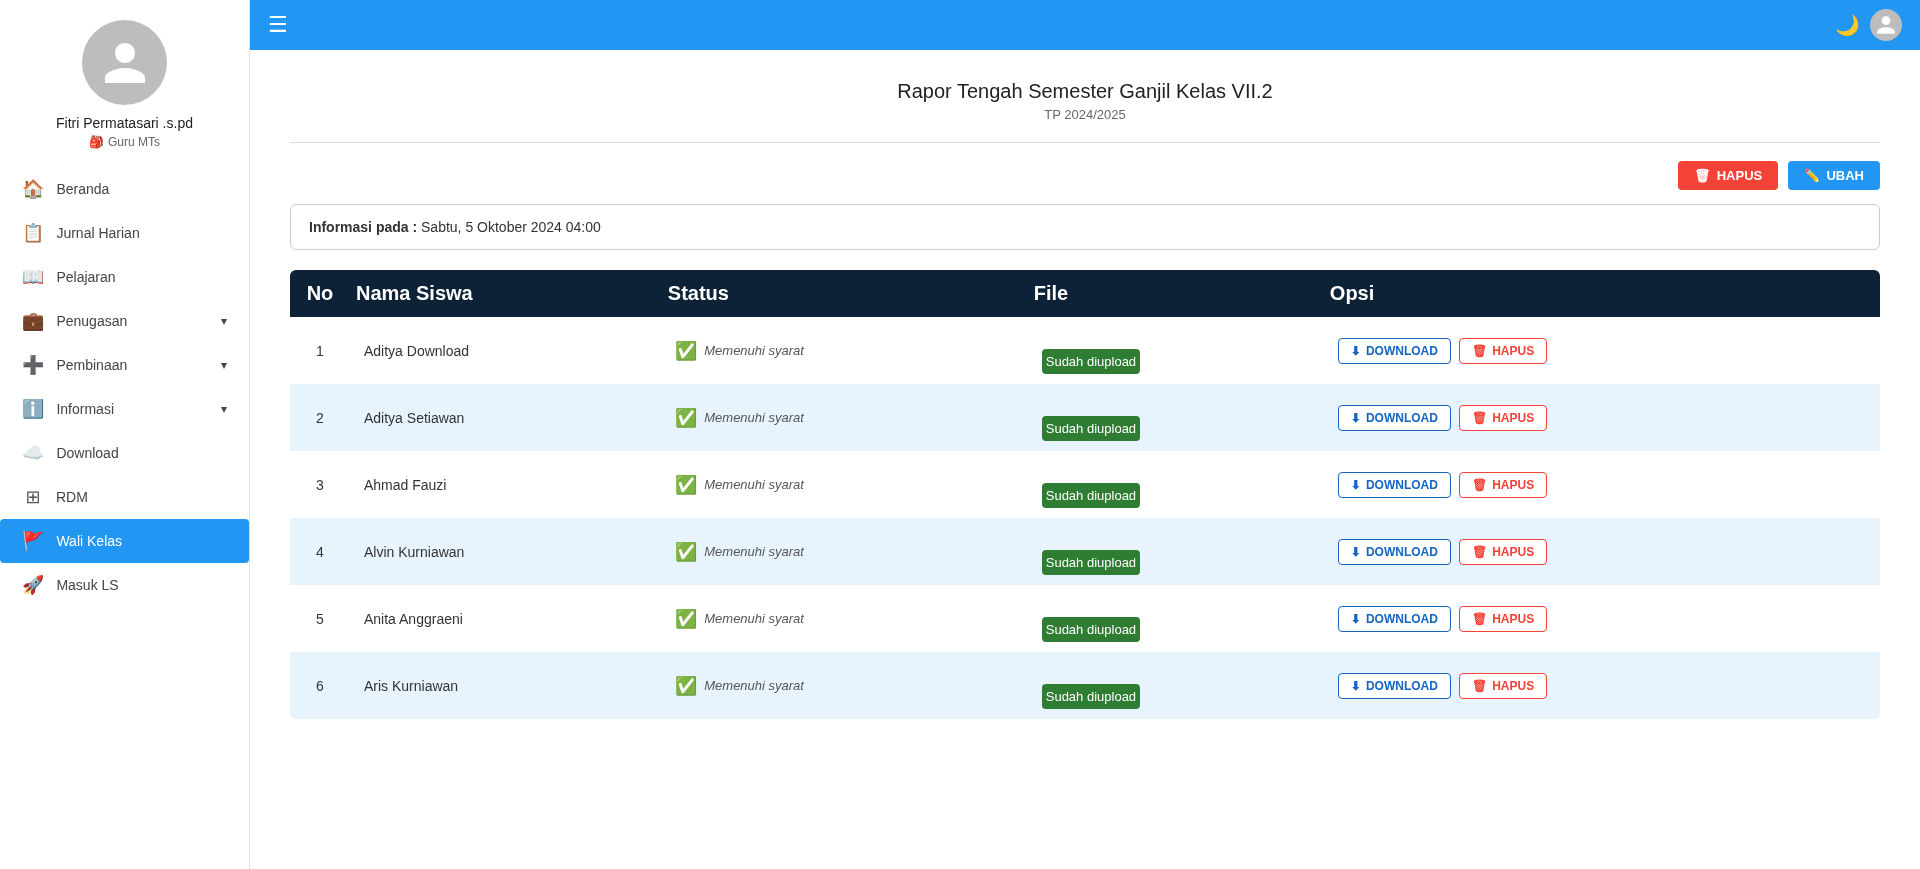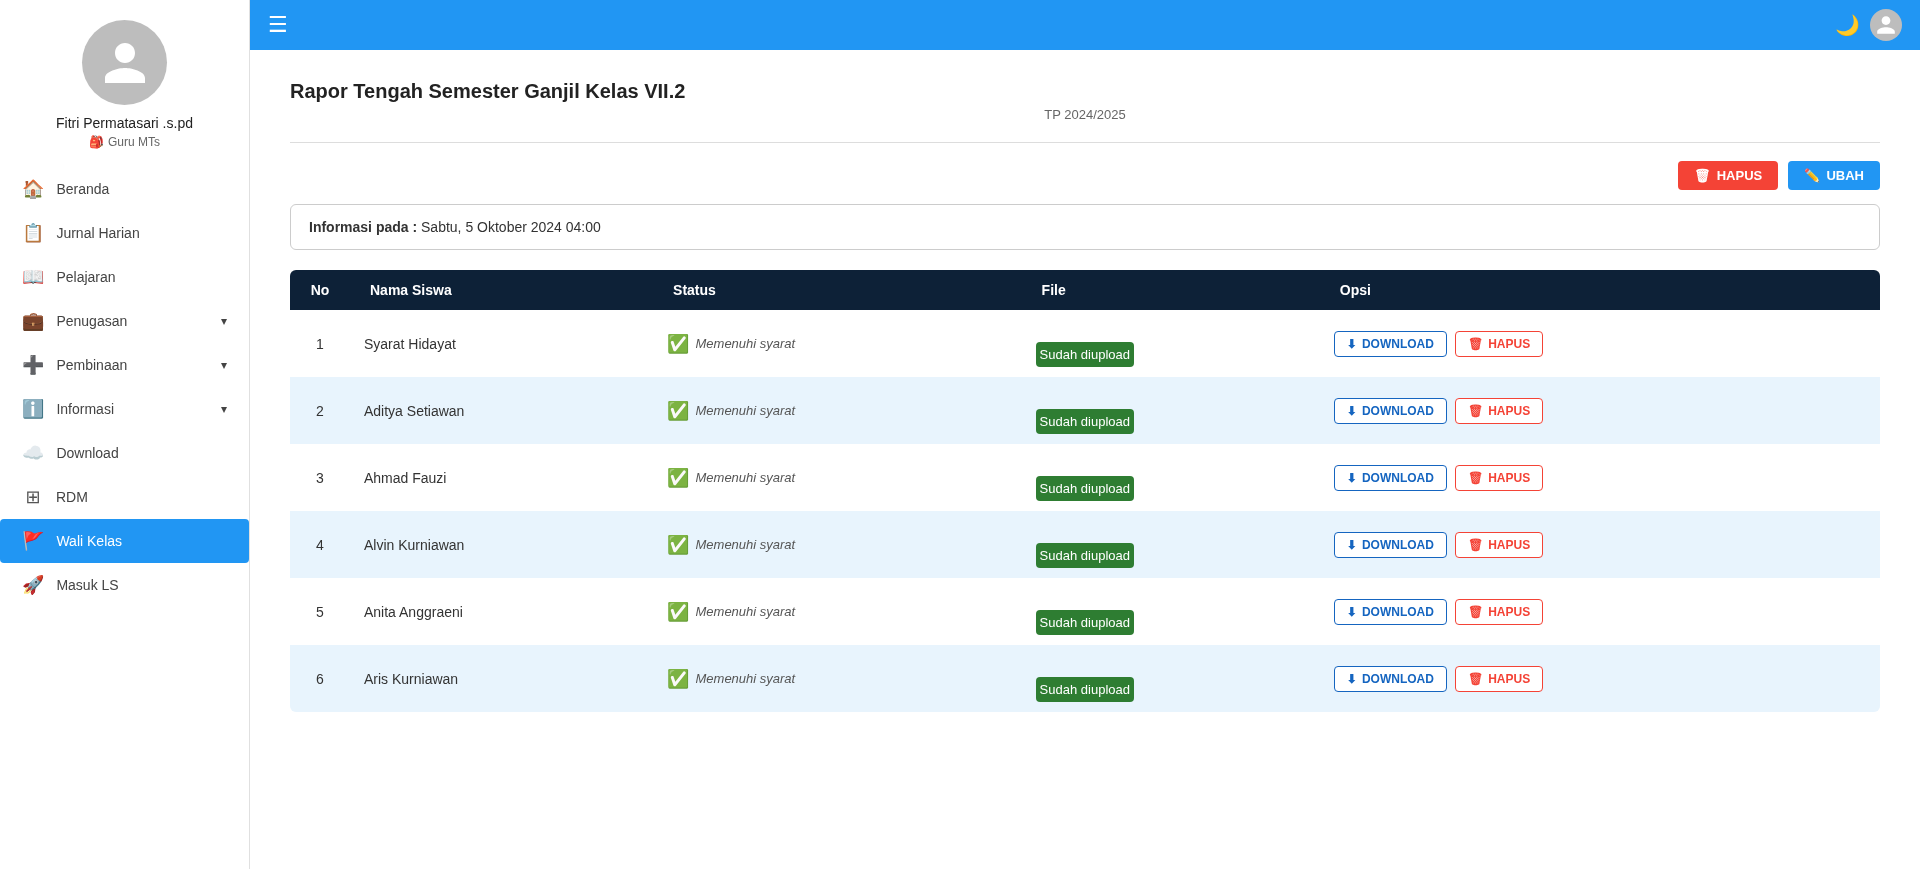--- a/index.html
+++ b/index.html
@@ -91,22 +91,23 @@
     }
 
     
     .content {
       flex: 1;
       background: #fff;
       overflow-y: auto;
       padding: 30px 40px;
     }
     .page-title {
+      text-align: center;
       font-size: 20px;
-      font-weight: bold;
+      font-weight: normal;
       color: #222;
       margin-bottom: 4px;
     }
     .page-subtitle {
       text-align: center;
       font-size: 13px;
       color: #666;
       margin-bottom: 20px;
     }
     .divider { border: none; border-top: 1px solid #ddd; margin-bottom: 18px; }
@@ -160,22 +161,22 @@
       width: 100%;
       border-collapse: collapse;
       border-radius: 6px;
       overflow: hidden;
     }
     .rapor-table thead tr {
       background: #0d2137;
       color: #fff;
     }
     .rapor-table thead th {
-      padding: 12px 20px;
-      font-size: 14px;
+      padding: 12px 6px;
+      font-size: 20px;
       font-weight: 600;
       text-align: left;
     }
     .rapor-table thead th:first-child { text-align: center; width: 60px; }
     .rapor-table tbody tr:nth-child(odd) { background: #fff; }
     .rapor-table tbody tr:nth-child(even) { background: #e8f4fd; }
     .rapor-table tbody td {
       padding: 10px 14px;
       font-size: 14px;
       color: #333;
@@ -333,21 +334,21 @@
           <th>No</th>
           <th>Nama Siswa</th>
           <th>Status</th>
           <th>File</th>
           <th>Opsi</th>
         </tr>
       </thead>
       <tbody id="table-body">
       <tr>
     <td>1</td>
-    <td>Syarat Hidayat</td>
+    <td>Aditya Download</td>
     <td>
       <div class="status-cell">
         <span class="check-icon">✅</span>
         <span class="status-text">Memenuhi syarat</span>
       </div>
     </td>
     <td>
       <span class="badge-upload">Sudah diupload</span>
     </td>
     <td>

